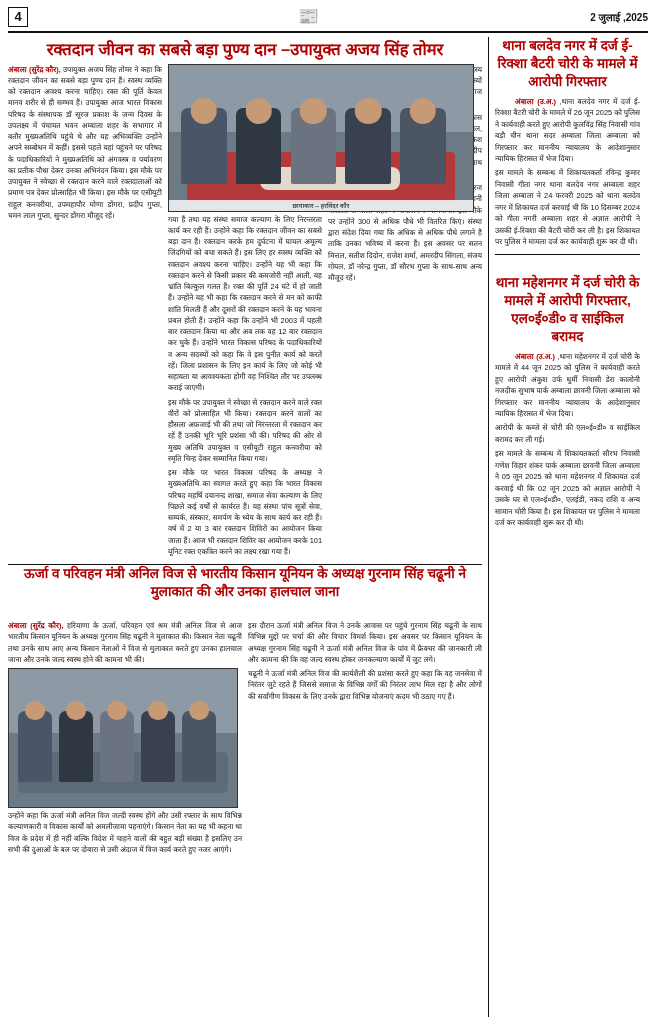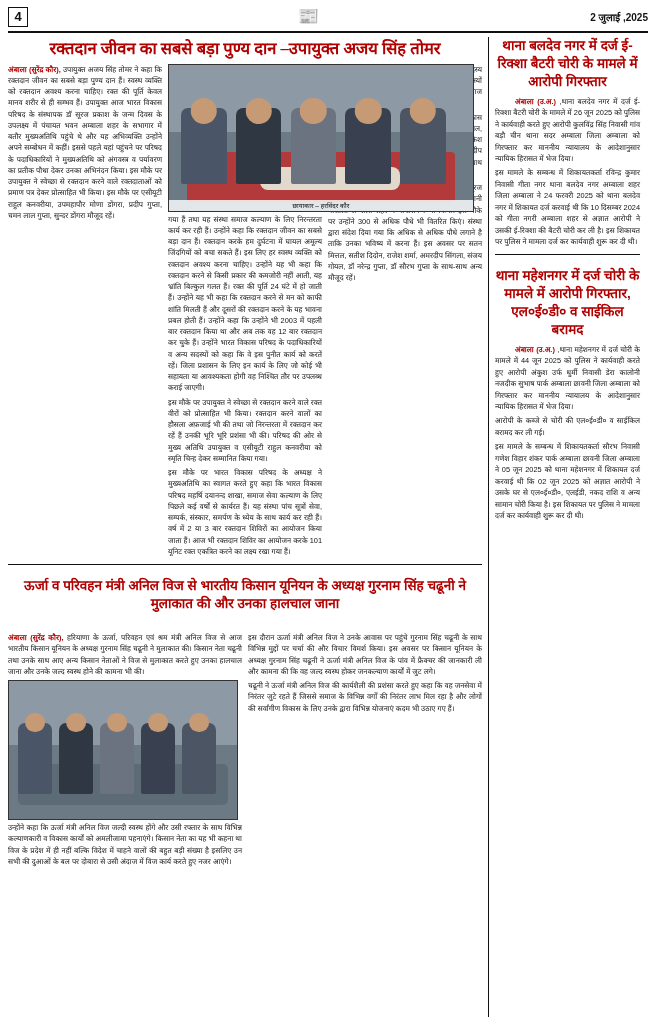--- a/index.html
+++ b/index.html
@@ -60,43 +60,42 @@
   }
 
   
   .headline {
     text-align: center;
     font-size: 16.5px;
     font-weight: bold;
     color: #b00000;
     line-height: 1.25;
     margin: 2px 0 4px 0;
-    font-family: Liberation Serif, serif;
   }
   .headline-2 {
     text-align: center;
     font-size: 13.5px;
     font-weight: bold;
     color: #b00000;
     line-height: 1.3;
     margin: 4px 0 4px 0;
     border-top: 1px solid #111;
-    padding-top: 12px;
+    padding-top: 0;
   }
   .rh-headline {
     text-align: center;
     font-size: 13.5px;
     font-weight: bold;
     color: #b00000;
     line-height: 1.35;
     margin: 0 0 4px 0;
   }
   .rh-headline.second {
     border-top: 1px solid #111;
-    padding-top: 12px;
+    padding-top: 19px;
     margin-top: 6px;
     text-align: center;
   }
 
   
   .cols-3 {
     display: flex;
     gap: 6px;
   }
   .col { flex: 1; }

